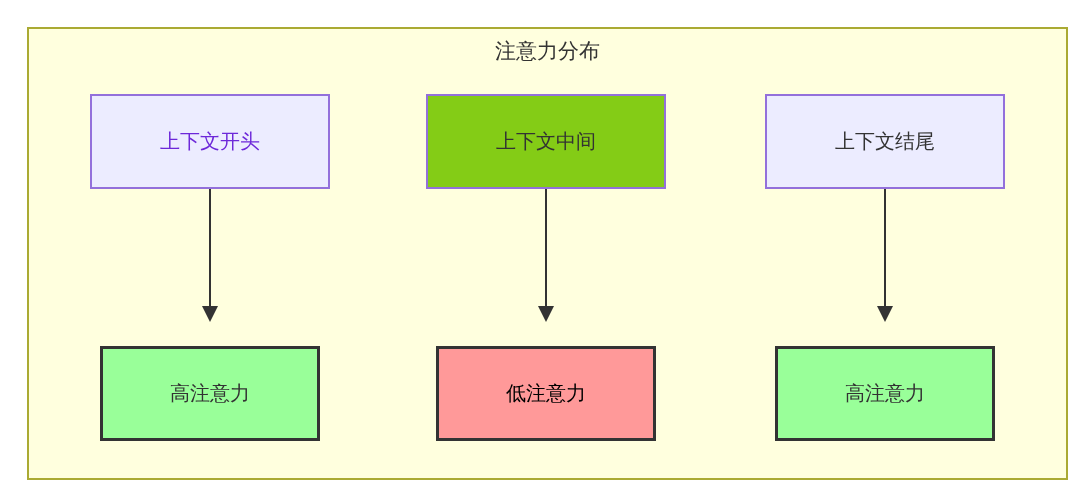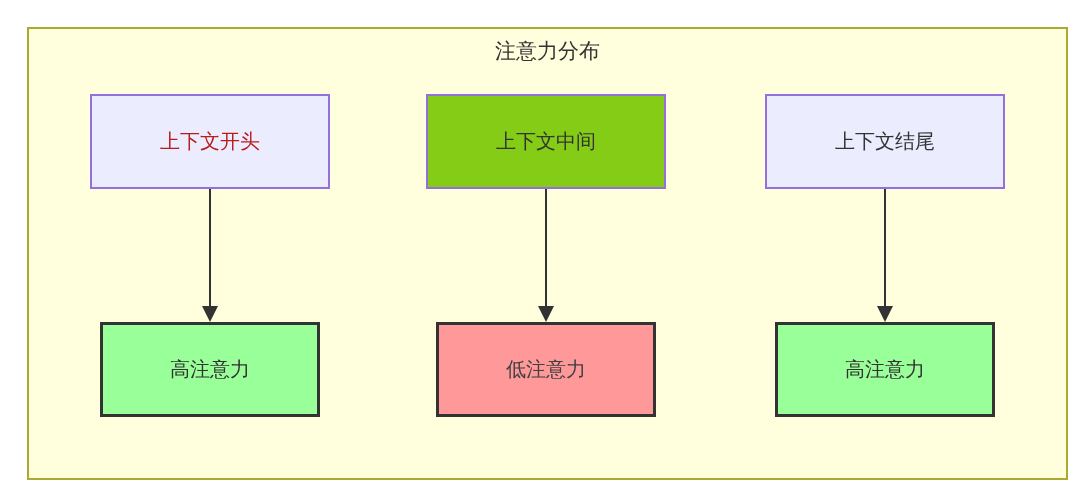--- a/index.html
+++ b/index.html
@@ -54,20 +54,21 @@
   }
   .source-node {
     width: 240px;
     height: 95px;
     border: 2px solid;
   }
   .result-node {
     width: 220px;
     height: 95px;
     border: 3px solid;
+    margin-top: 24px;
   }
   .arrow {
     height: 133px;
     display: flex;
     flex-direction: column;
     align-items: center;
   }
   .arrow-shaft {
     width: 2px;
     flex: 1;
@@ -82,35 +83,35 @@
 </style>
 </head>
 <body>
 
 <div class="canvas">
   <div class="subgraph" style="background-color: rgb(255, 255, 222); border-color: rgb(170, 170, 51);">
 
     <div class="diagram-title" style="color: rgb(51, 51, 51);">注意力分布</div>
 
     <div class="flow-column col-1">
-      <div class="node source-node" style="background-color: rgb(236, 236, 255); border-color: rgb(147, 112, 219); color: #b91c1c;">上下文开头</div>
+      <div class="node source-node" style="background-color: rgb(236, 236, 255); border-color: rgb(147, 112, 219); color: #6d28d9;">上下文开头</div>
       <div class="arrow">
         <div class="arrow-shaft" style="background-color: rgb(51, 51, 51);"></div>
         <div class="arrow-head" style="border-top-color: rgb(51, 51, 51);"></div>
       </div>
       <div class="node result-node" style="background-color: rgb(153, 255, 153); border-color: rgb(51, 51, 51); color: rgb(51, 51, 51);">高注意力</div>
     </div>
 
     <div class="flow-column col-2">
       <div class="node source-node" style="background-color: #84cc16; border-color: rgb(147, 112, 219); color: rgb(51, 51, 51);">上下文中间</div>
       <div class="arrow">
         <div class="arrow-shaft" style="background-color: rgb(51, 51, 51);"></div>
         <div class="arrow-head" style="border-top-color: rgb(51, 51, 51);"></div>
       </div>
-      <div class="node result-node" style="background-color: rgb(255, 153, 153); border-color: rgb(51, 51, 51); color: #404040;">低注意力</div>
+      <div class="node result-node" style="background-color: rgb(255, 153, 153); border-color: rgb(51, 51, 51); color: #000000;">低注意力</div>
     </div>
 
     <div class="flow-column col-3">
       <div class="node source-node" style="background-color: rgb(236, 236, 255); border-color: rgb(147, 112, 219); color: rgb(51, 51, 51);">上下文结尾</div>
       <div class="arrow">
         <div class="arrow-shaft" style="background-color: rgb(51, 51, 51);"></div>
         <div class="arrow-head" style="border-top-color: rgb(51, 51, 51);"></div>
       </div>
       <div class="node result-node" style="background-color: rgb(153, 255, 153); border-color: rgb(51, 51, 51); color: rgb(51, 51, 51);">高注意力</div>
     </div>

